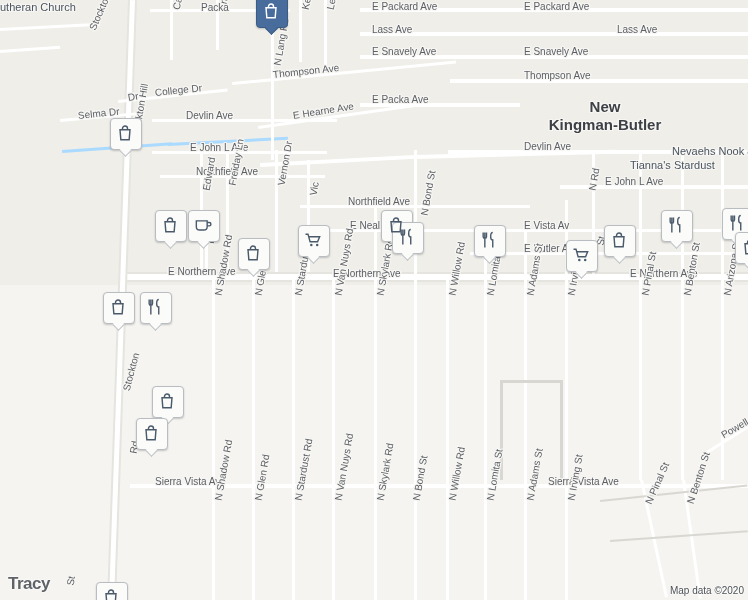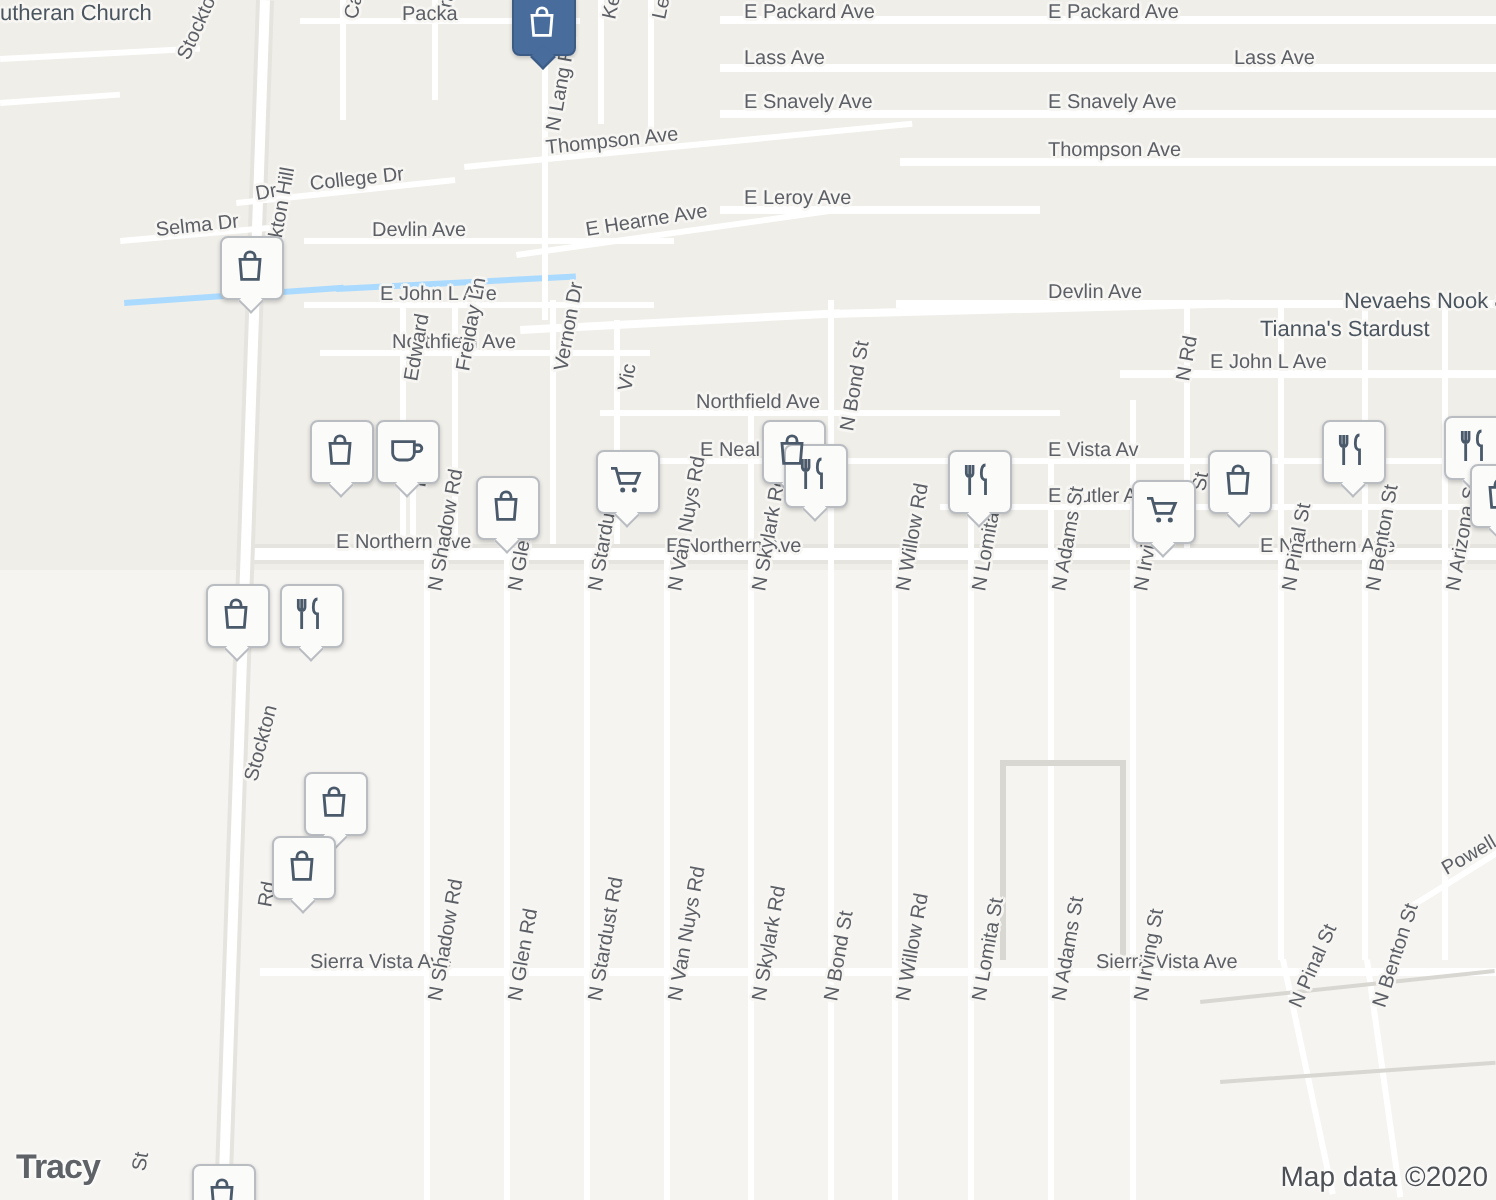--- a/index.html
+++ b/index.html
@@ -51,21 +51,21 @@
   .pin.blue .body{background:#486c9c;border-color:#3c5c86;}
   .pin.blue .tail{background:#486c9c;border-color:#3c5c86;}
 
   
   #glogo{position:absolute;left:8px;bottom:6px;height:20px;display:flex;align-items:center;}
   #glogo .gtext{
     font-family:"Liberation Sans", sans-serif;font-size:17px;font-weight:bold;
     letter-spacing:-0.5px;color:#5f6368;text-shadow:0 0 2px #fff,0 0 2px #fff,0 0 3px #fff;
   }
   #attrib{
-    position:absolute;right:4px;bottom:4px;font-size:14px;color:#4d5156;
+    position:absolute;right:4px;bottom:4px;font-size:10px;color:#4d5156;
     text-shadow:0 0 2px #fff,0 0 2px #fff,0 0 3px #fff;
   }
 </style>
 </head>
 <body>
 
 <div id="map">
 
   <div style="position:absolute;left:0;top:0;width:748px;height:600px;background:#f4f3ef;"></div>
   <div style="position:absolute;left:0;top:0;width:748px;height:285px;background:#efeee9;"></div>
@@ -147,31 +147,33 @@
   <div class="road" style="left:118px;top:100px;width:110px;height:3px;transform:rotate(-6deg);"></div>
   <div class="road" style="left:205px;top:215px;width:3px;height:58px;"></div>
   <div class="road" style="left:0px;top:50px;width:60px;height:3px;transform:rotate(-4deg);"></div>
   <div class="road" style="left:0px;top:28px;width:100px;height:3px;transform:rotate(-3deg);"></div>
   <div class="road rail" style="left:500px;top:380px;width:3px;height:100px;"></div>
   <div class="road rail" style="left:500px;top:380px;width:60px;height:3px;"></div>
   <div class="road rail" style="left:560px;top:380px;width:3px;height:100px;"></div>
   <div class="road rail" style="left:600px;top:500px;width:148px;height:2px;transform:rotate(-6deg);"></div>
   <div class="road rail" style="left:610px;top:540px;width:138px;height:2px;transform:rotate(-4deg);"></div>
 
+  <div class="lbl place" style="left:530px;top:98px;width:150px;">New
+Kingman-Butler</div>
 
   <div id="street-labels">
       <div class="lbl" style="left: 372px; top: 1px;">E Packard Ave</div>
       <div class="lbl" style="left: 524px; top: 1px;">E Packard Ave</div>
       <div class="lbl" style="left: 372px; top: 24px;">Lass Ave</div>
       <div class="lbl" style="left: 617px; top: 24px;">Lass Ave</div>
       <div class="lbl" style="left: 372px; top: 46px;">E Snavely Ave</div>
       <div class="lbl" style="left: 524px; top: 46px;">E Snavely Ave</div>
       <div class="lbl" style="left: 273px; top: 69px; transform: rotate(-6deg);">Thompson Ave</div>
       <div class="lbl" style="left: 524px; top: 70px;">Thompson Ave</div>
-      <div class="lbl" style="left: 372px; top: 94px;">E Leroy Ave</div>
+      <div class="lbl" style="left: 372px; top: 94px;">E Packa Ave</div>
       <div class="lbl" style="left: 293px; top: 110px; transform: rotate(-9deg);">E Hearne Ave</div>
       <div class="lbl" style="left: 186px; top: 110px;">Devlin Ave</div>
       <div class="lbl" style="left: 524px; top: 141px;">Devlin Ave</div>
       <div class="lbl" style="left: 190px; top: 142px;">E John L Ave</div>
       <div class="lbl" style="left: 605px; top: 176px;">E John L Ave</div>
       <div class="lbl" style="left: 196px; top: 166px;">Northfield Ave</div>
       <div class="lbl" style="left: 348px; top: 196px;">Northfield Ave</div>
       <div class="lbl" style="left: 350px; top: 220px;">E Neal Ave</div>
       <div class="lbl" style="left: 524px; top: 220px;">E Vista Av</div>
       <div class="lbl" style="left: 524px; top: 243px;">E Butler Ave</div>

